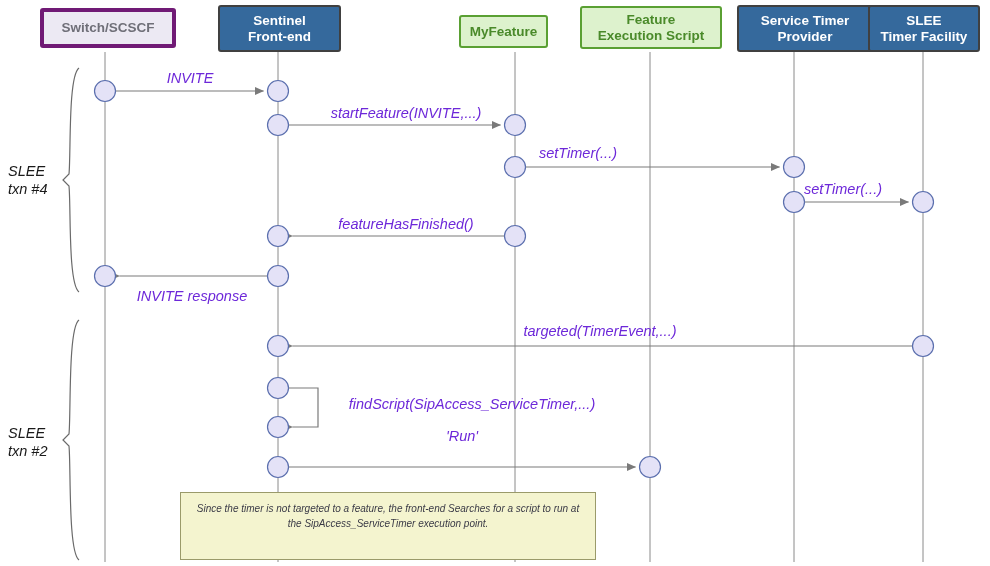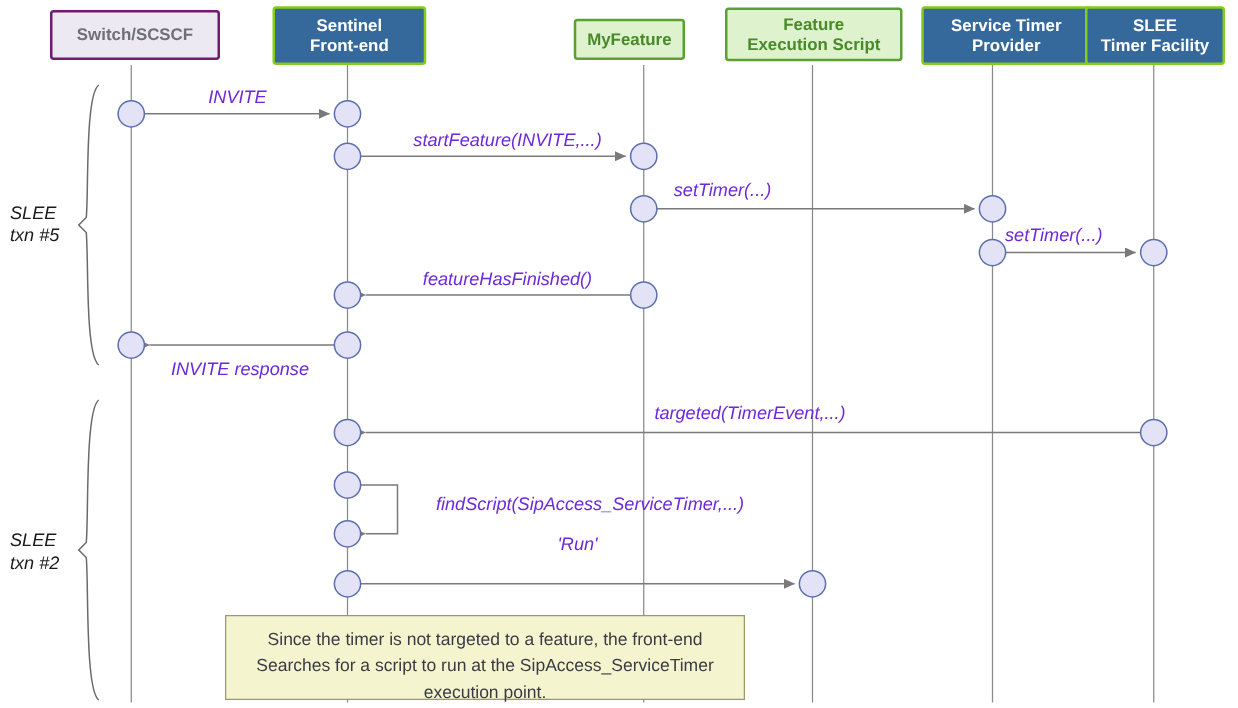--- a/index.html
+++ b/index.html
@@ -31,26 +31,26 @@
     align-items: center;
     justify-content: center;
     text-align: center;
     font-size: 13.5px;
     font-weight: bold;
     line-height: 1.15;
     border-radius: 3px;
   }
   .participant.style-grey {
     background: #ece9f3;
-    border: 2px solid #701a75;
+    border: 4px solid #701a75;
     color: #6f6f78;
   }
   .participant.style-blue {
     background: #35699c;
-    border: 2px solid #84cc16;
+    border: 2px solid #404040;
     color: #ffffff;
   }
   .participant.style-green {
     background: #ddf2cd;
     border: 2px solid #5aa033;
     color: #4a8a2a;
   }
   
   .msg-label {
     position: absolute;
@@ -70,21 +70,22 @@
     white-space: nowrap;
     text-align: left;
   }
   
   .note-box {
     position: absolute;
     box-sizing: border-box;
     background: #f4f4cf;
     border: 1px solid #9a9a6a;
     color: #3a3a46;
-    font-size: 14px;
+    font-size: 10px;
+    font-style: italic;
     line-height: 1.5;
     text-align: center;
     padding: 8px 10px 6px 10px;
   }
 </style>
 </head>
 <body>
 
 <div id="stage">
 
@@ -169,21 +170,21 @@
       <div class="msg-label" style="left: 843px; top: 181px;">setTimer(...)</div>
       <div class="msg-label" style="left: 406px; top: 216px;">featureHasFinished()</div>
       <div class="msg-label" style="left: 192px; top: 256px; margin-top: 32px;">INVITE  response</div>
       <div class="msg-label" style="left: 600px; top: 323px;">targeted(TimerEvent,...)</div>
       <div class="msg-label" style="left: 472px; top: 396px;">findScript(SipAccess_ServiceTimer,...)</div>
       <div class="msg-label" style="left: 462px; top: 428px;">'Run'</div>
     </div>
   <div id="txn-layer">
       <div class="txn-label" style="left: 8px; top: 162px;">
         <div>SLEE</div>
-        <div>txn #5</div>
+        <div>txn #4</div>
       </div>
       <div class="txn-label" style="left: 8px; top: 424px;">
         <div>SLEE</div>
         <div>txn #2</div>
       </div>
     </div>
 
   <div class="note-box" id="note-box" style="left: 180px; top: 492px; width: 416px; height: 68px;">Since the timer is not targeted to a feature, the front-end Searches for a script to run at the SipAccess_ServiceTimer execution point.</div>
 
 </div>

